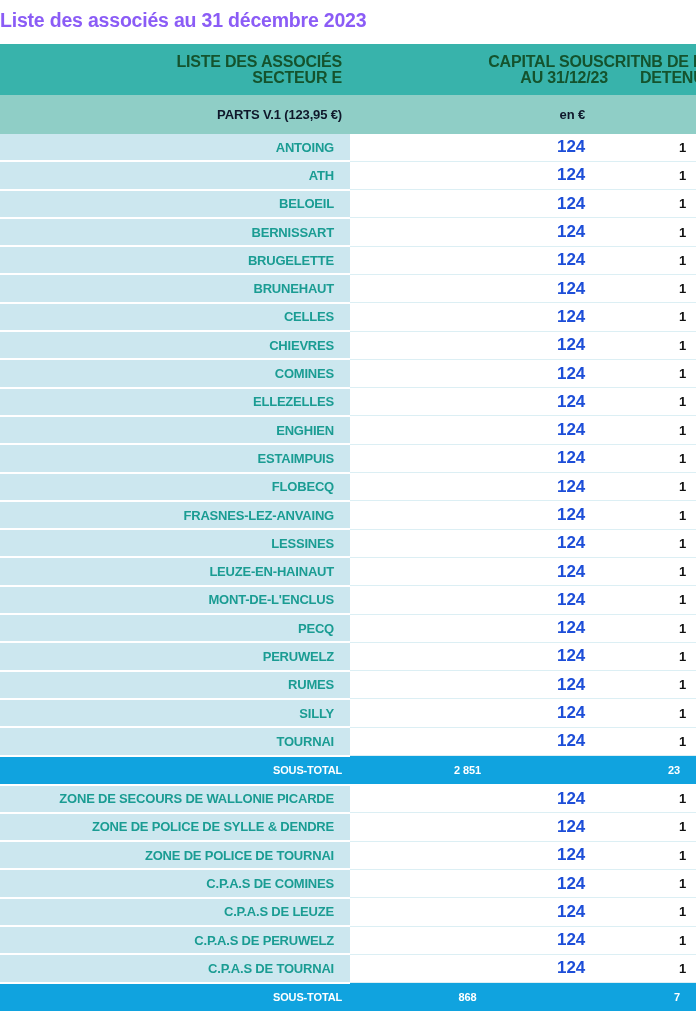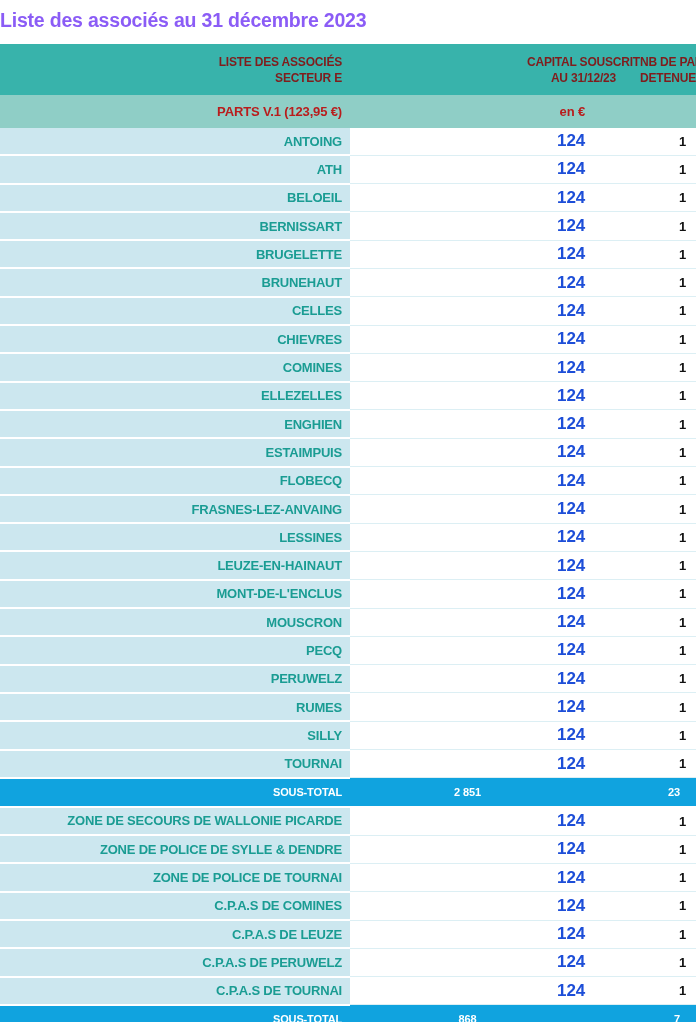--- a/index.html
+++ b/index.html
@@ -58,54 +58,54 @@
     letter-spacing: -0.15px;
   }
 
   col.c-label { width: 350px; }
   col.c-cap   { width: 290px; }
   col.c-parts { width: 56px; }
 
   
   tr.head-row > th {
     background: #38B3AB;
-    color: #7f1d1d;
+    color: #14532d;
     height: 51px;
-    font-size: 12px;
+    font-size: 16px;
     font-weight: bold;
     line-height: 16px;
     text-align: right;
     letter-spacing: -0.2px;
   }
   th.head-label { padding-right: 8px; }
   th.head-cap   { padding-right: 0px; text-align: center; }
   th.head-parts { padding-right: 10px; text-align: right; }
   .head-cap-inner { display: inline-block; text-align: center; }
 
   
   tr.sub-row > td {
     background: #8FCEC6;
-    color: #b91c1c;
-    height: 33px;
+    color: #0f172a;
+    height: 39px;
     font-size: 13px;
     text-align: right;
   }
   td.sub-label { padding-right: 8px; }
   td.sub-cap   { text-align: center; padding-right: 55px; margin-top: 12px; }
   td.sub-parts { }
 
   
   tr.data-row > td {
     height: 26.3px;
   }
   td.d-label {
     background: #CCE7EF;
     color: #1A9C93;
     text-align: right;
-    padding-right: 8px;
+    padding-right: 16px;
     border-bottom: 2px solid #ffffff;
     font-size: 13px;
     letter-spacing: -0.2px;
   }
   td.d-cap {
     background: #ffffff;
     color: #1d4ed8;
     text-align: right;
     padding-right: 55px;
     border-bottom: 1px solid #DCEFF4;
@@ -250,25 +250,20 @@
           <td class="d-label">LEUZE-EN-HAINAUT</td>
           <td class="d-cap">124</td>
           <td class="d-parts">1</td>
         </tr>
         <tr class="data-row">
           <td class="d-label">MONT-DE-L'ENCLUS</td>
           <td class="d-cap">124</td>
           <td class="d-parts">1</td>
         </tr>
         <tr class="data-row">
-          <td class="d-label">MOUSCRON</td>
-          <td class="d-cap">124</td>
-          <td class="d-parts">1</td>
-        </tr>
-        <tr class="data-row">
           <td class="d-label">PECQ</td>
           <td class="d-cap">124</td>
           <td class="d-parts">1</td>
         </tr>
         <tr class="data-row">
           <td class="d-label">PERUWELZ</td>
           <td class="d-cap">124</td>
           <td class="d-parts">1</td>
         </tr>
         <tr class="data-row">

